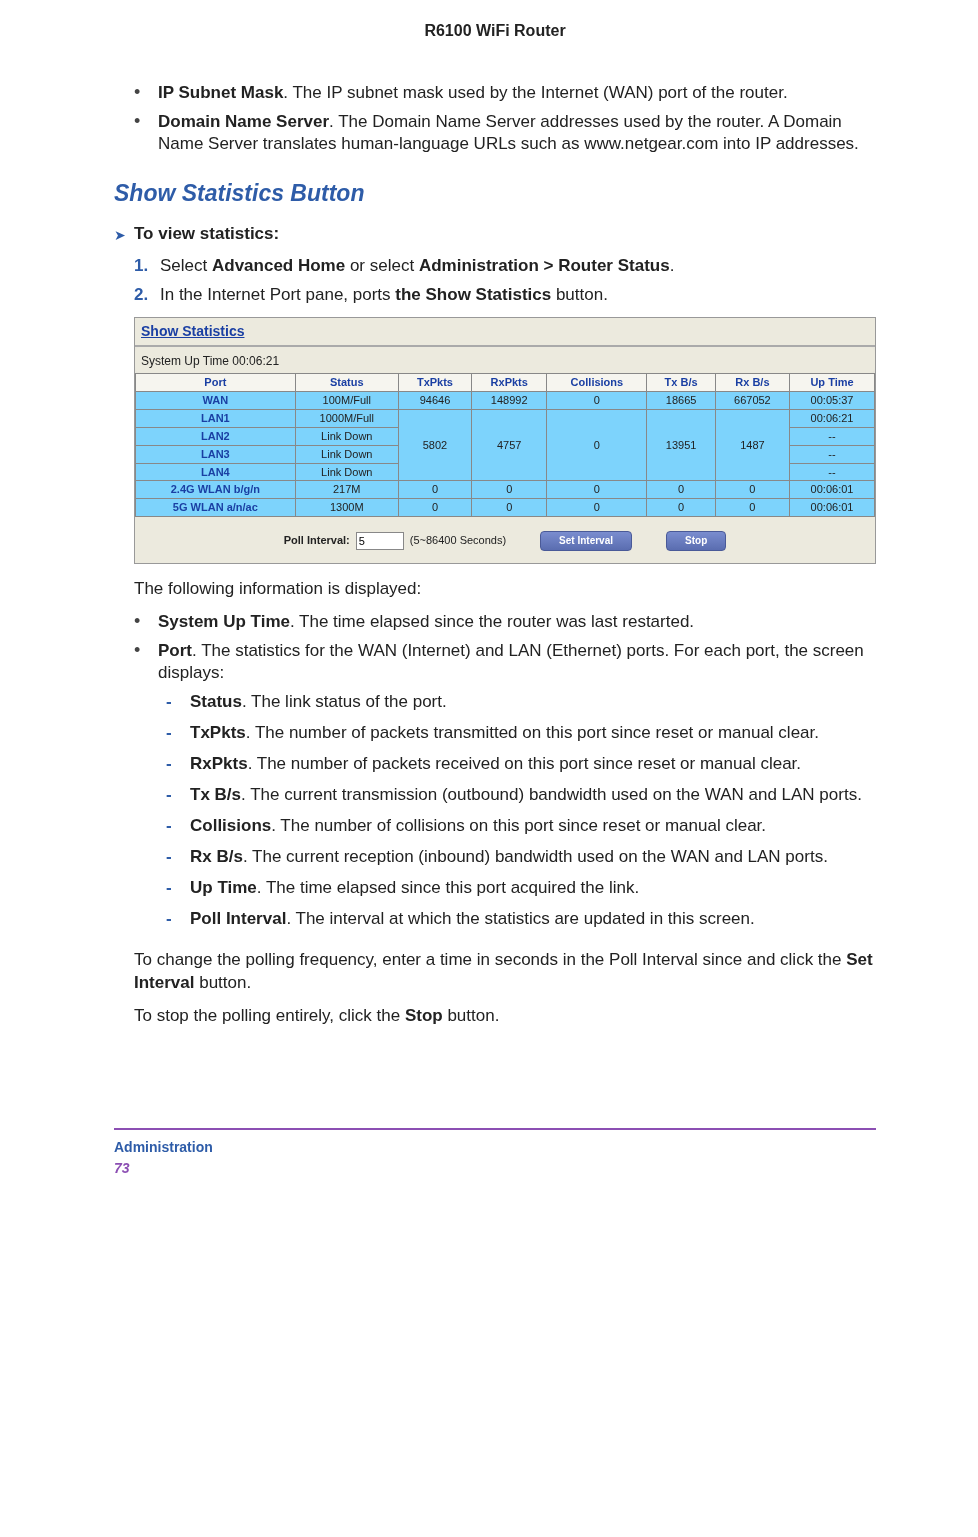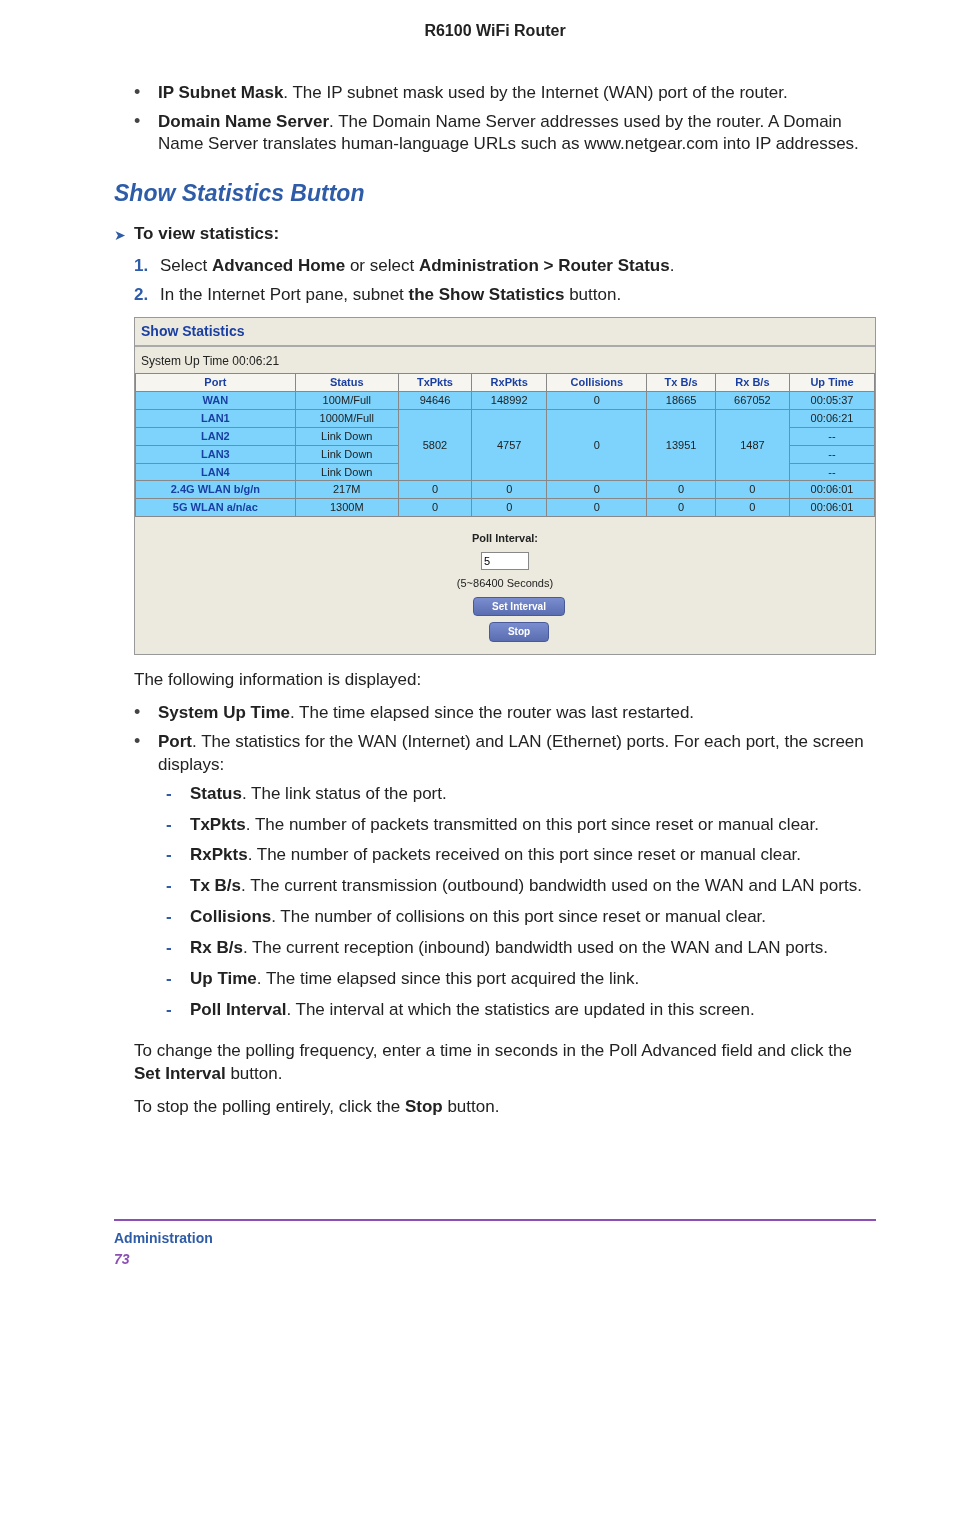--- a/index.html
+++ b/index.html
@@ -89,20 +89,21 @@
     font-size: 11px;
     color: #222;
   }
   .ss-title {
     color: #1a3fa3;
     font-weight: bold;
     font-size: 14px;
     padding: 4px 6px;
     border-bottom: 1px solid #aaa;
     background: #eceade;
+    text-decoration: underline;
   }
   .ss-hr { border: none; border-top: 1px solid #aaa; margin:0; }
   .ss-uptime {
     padding: 6px 6px 4px 6px;
     font-size: 12px;
     color: #222;
     background: #eceade;
     border-radius: 6px;
   }
   .ss-table {
@@ -127,21 +128,20 @@
     font-weight: bold;
   }
   .ss-footer {
     display: flex;
     justify-content: center;
     align-items: center;
     gap: 6px;
     padding: 14px 6px 12px 6px;
     background: #eceade;
     font-size: 11px;
-    flex-direction: column;
   }
   .ss-footer input {
     width: 42px;
     font-size: 11px;
     height: 16px;
     border: 1px solid #888;
     padding: 0 2px;
   }
   .ss-btn {
     display: inline-block;
@@ -209,21 +209,21 @@
 
   <div class="section-heading">Show Statistics Button</div>
 
   <div class="proc-row">
     <span class="proc-arrow">➤</span>
     <span class="proc-title">To view statistics:</span>
   </div>
 
   <ol class="ol-steps">
     <li><span>Select </span><b>Advanced Home</b><span> or select </span><b>Administration &gt; Router Status</b><span>.</span></li>
-    <li><span>In the Internet Port pane, subnet </span><b>the Show Statistics</b><span> button.</span></li>
+    <li><span>In the Internet Port pane, ports </span><b>the Show Statistics</b><span> button.</span></li>
   </ol>
 
   <div class="screenshot">
     <div class="ss-title">Show Statistics</div>
     <hr class="ss-hr">
     <div class="ss-uptime">System Up Time 00:06:21</div>
     <table class="ss-table">
       <tbody>
           <tr>
         <th>Port</th>
@@ -312,21 +312,21 @@
         <li><b>RxPkts</b><span>. The number of packets received on this port since reset or manual clear.</span></li>
         <li><b>Tx B/s</b><span>. The current transmission (outbound) bandwidth used on the WAN and LAN ports.</span></li>
         <li><b>Collisions</b><span>. The number of collisions on this port since reset or manual clear.</span></li>
         <li><b>Rx B/s</b><span>. The current reception (inbound) bandwidth used on the WAN and LAN ports.</span></li>
         <li><b>Up Time</b><span>. The time elapsed since this port acquired the link.</span></li>
         <li><b>Poll Interval</b><span>. The interval at which the statistics are updated in this screen.</span></li>
       </ul>
     </li>
   </ul>
 
-  <p class="body-para"><span>To change the polling frequency, enter a time in seconds in the Poll Advanced field and click the </span><b>Set Interval</b><span> button.</span></p>
+  <p class="body-para"><span>To change the polling frequency, enter a time in seconds in the Poll Interval since and click the </span><b>Set Interval</b><span> button.</span></p>
   <p class="body-para"><span>To stop the polling entirely, click the </span><b>Stop</b><span> button.</span></p>
 
   <hr class="footer-rule">
   <div class="footer-area">
     <div class="footer-title">Administration</div>
     <div class="footer-page">73</div>
   </div>
 </div>
 
 </body></html>

